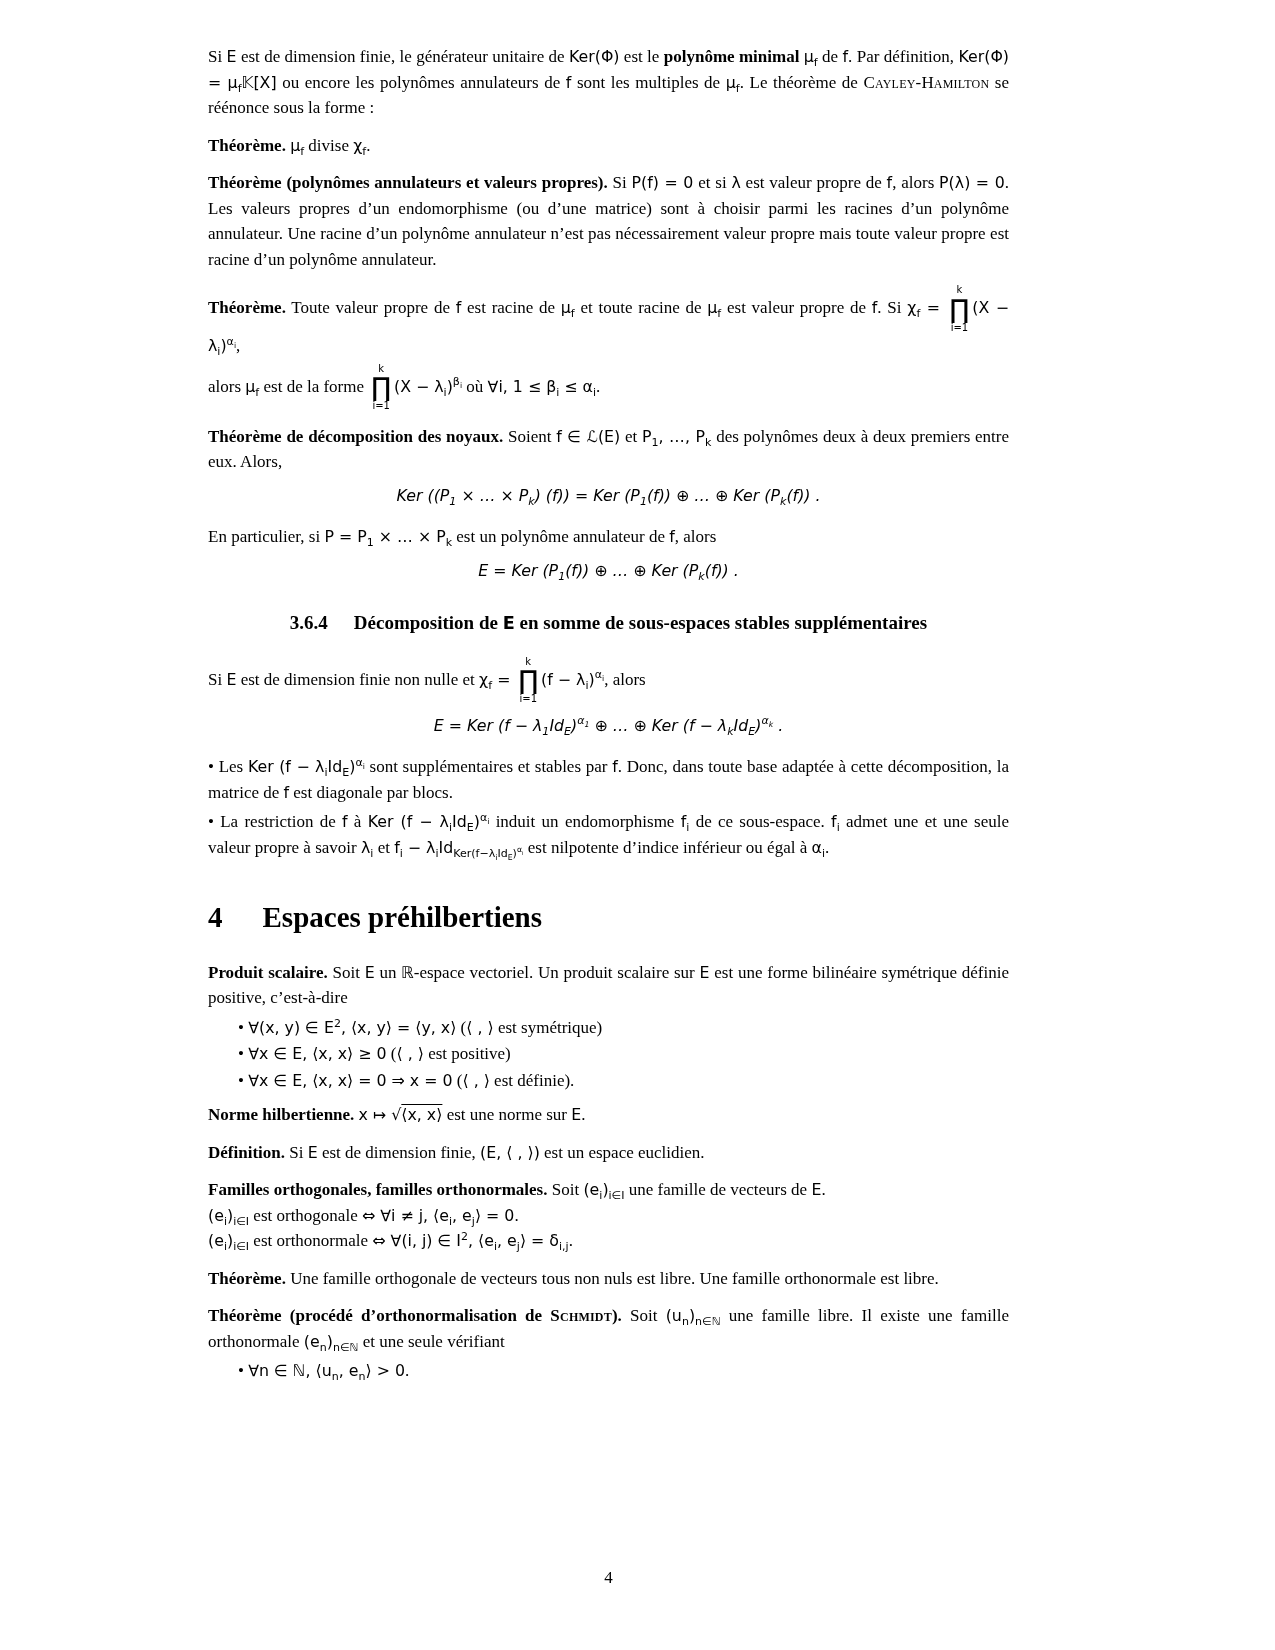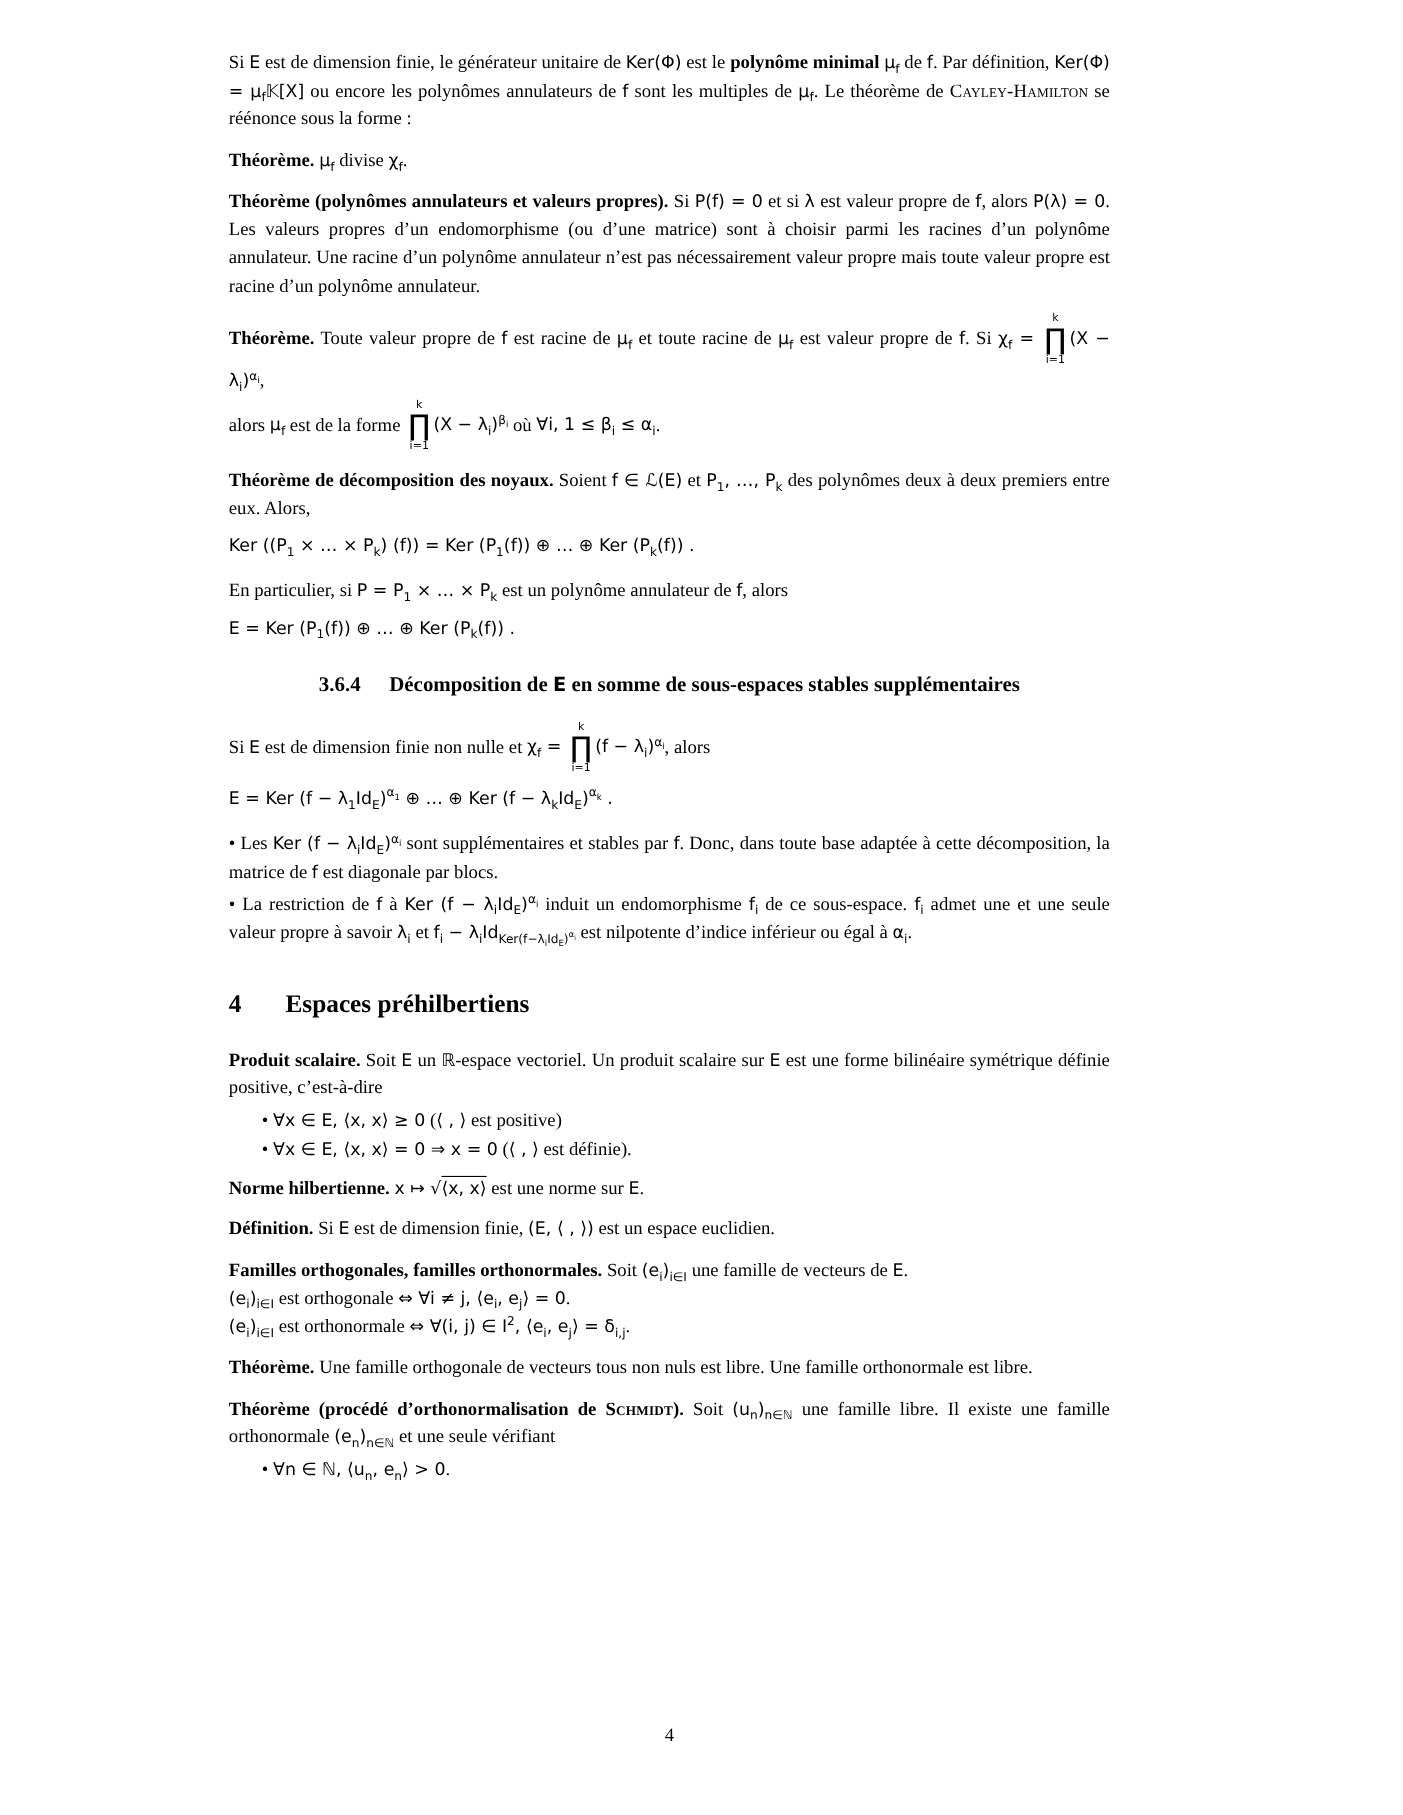--- a/index.html
+++ b/index.html
@@ -12,30 +12,30 @@
     display:flex; flex-direction:column; overflow:hidden;
   }
   p.blk { text-align:justify; margin-bottom:12px; }
   p.tight { margin-bottom:4px; }
   .m { font-family:"DejaVu Sans",sans-serif; font-size:0.93em; }
   .sc { font-variant:small-caps; letter-spacing:0.2px; }
   sub, sup { line-height:0; font-size:0.7em; }
   .bigop { display:inline-flex; flex-direction:column; align-items:center; vertical-align:middle; line-height:1; margin:0 3px; }
   .bigop .lim { font-size:10px; line-height:1.15; font-family:"DejaVu Sans",sans-serif; }
   .bigop .op { font-size:26px; line-height:1; }
-  .eq { margin:4px 0 16px; }
+  .eq { text-align:center; margin:4px 0 16px;font-style:italic; }
   .ol { text-decoration:overline; }
   h3.subsection {
     font-size:19px; font-weight:bold; margin:10px 0 18px;
     font-family:"Liberation Serif","DejaVu Serif",serif;
     text-align:center;
   }
   h3.subsection .num { margin-right:26px; }
   h2.section {
-    font-size:23px; font-weight:bold; margin:24px 0 20px;
+    font-size:29px; font-weight:bold; margin:24px 0 20px;
     font-family:"Liberation Serif","DejaVu Serif",serif;
   }
   h2.section .num { margin-right:40px; }
   .blist { margin:0 0 8px 30px; }
   .blist p { text-align:justify; margin-bottom:1px; }
   .footer { margin-top:auto; text-align:center; font-size:17px; }
 </style>
 </head>
 <body>
 
@@ -83,20 +83,21 @@
 
   <p class="blk">• La restriction de <span class="m">f</span> à <span class="m">Ker (f − λ<sub>i</sub>Id<sub>E</sub>)<sup>α<sub>i</sub></sup></span> induit un endomorphisme <span class="m">f<sub>i</sub></span> de ce sous-espace. <span class="m">f<sub>i</sub></span> admet une et une seule valeur propre à savoir <span class="m">λ<sub>i</sub></span> et <span class="m">f<sub>i</sub> − λ<sub>i</sub>Id<sub>Ker(f−λ<sub>i</sub>Id<sub>E</sub>)<sup>α<sub>i</sub></sup></sub></span> est nilpotente d’indice inférieur ou égal à <span class="m">α<sub>i</sub></span>.</p>
 
   <h2 class="section">
     <span class="num">4</span><span>Espaces préhilbertiens</span>
   </h2>
 
   <p class="blk tight"><b>Produit scalaire.</b> Soit <span class="m">E</span> un <span class="m">ℝ</span>-espace vectoriel. Un produit scalaire sur <span class="m">E</span> est une forme bilinéaire symétrique définie positive, c’est-à-dire</p>
 
   <div class="blist">
+    <p>• <span class="m">∀(x, y) ∈ E<sup>2</sup>, ⟨x, y⟩ = ⟨y, x⟩</span> (<span class="m">⟨ , ⟩</span> est symétrique)</p>
     <p>• <span class="m">∀x ∈ E, ⟨x, x⟩ ≥ 0</span> (<span class="m">⟨ , ⟩</span> est positive)</p>
     <p>• <span class="m">∀x ∈ E, ⟨x, x⟩ = 0 ⇒ x = 0</span> (<span class="m">⟨ , ⟩</span> est définie).</p>
   </div>
 
 
   <p class="blk"><b>Norme hilbertienne.</b> <span class="m">x ↦ √<span class="ol">⟨x, x⟩</span></span> est une norme sur <span class="m">E</span>.</p>
 
   <p class="blk"><b>Définition.</b> Si <span class="m">E</span> est de dimension finie, <span class="m">(E, ⟨ , ⟩)</span> est un espace euclidien.</p>
 
   <p class="blk"><b>Familles orthogonales, familles orthonormales.</b> Soit <span class="m">(e<sub>i</sub>)<sub>i∈I</sub></span> une famille de vecteurs de <span class="m">E</span>.<br><span class="m">(e<sub>i</sub>)<sub>i∈I</sub></span> est orthogonale <span class="m">⇔ ∀i ≠ j, ⟨e<sub>i</sub>, e<sub>j</sub>⟩ = 0</span>.<br><span class="m">(e<sub>i</sub>)<sub>i∈I</sub></span> est orthonormale <span class="m">⇔ ∀(i, j) ∈ I<sup>2</sup>, ⟨e<sub>i</sub>, e<sub>j</sub>⟩ = δ<sub>i,j</sub></span>.</p>

